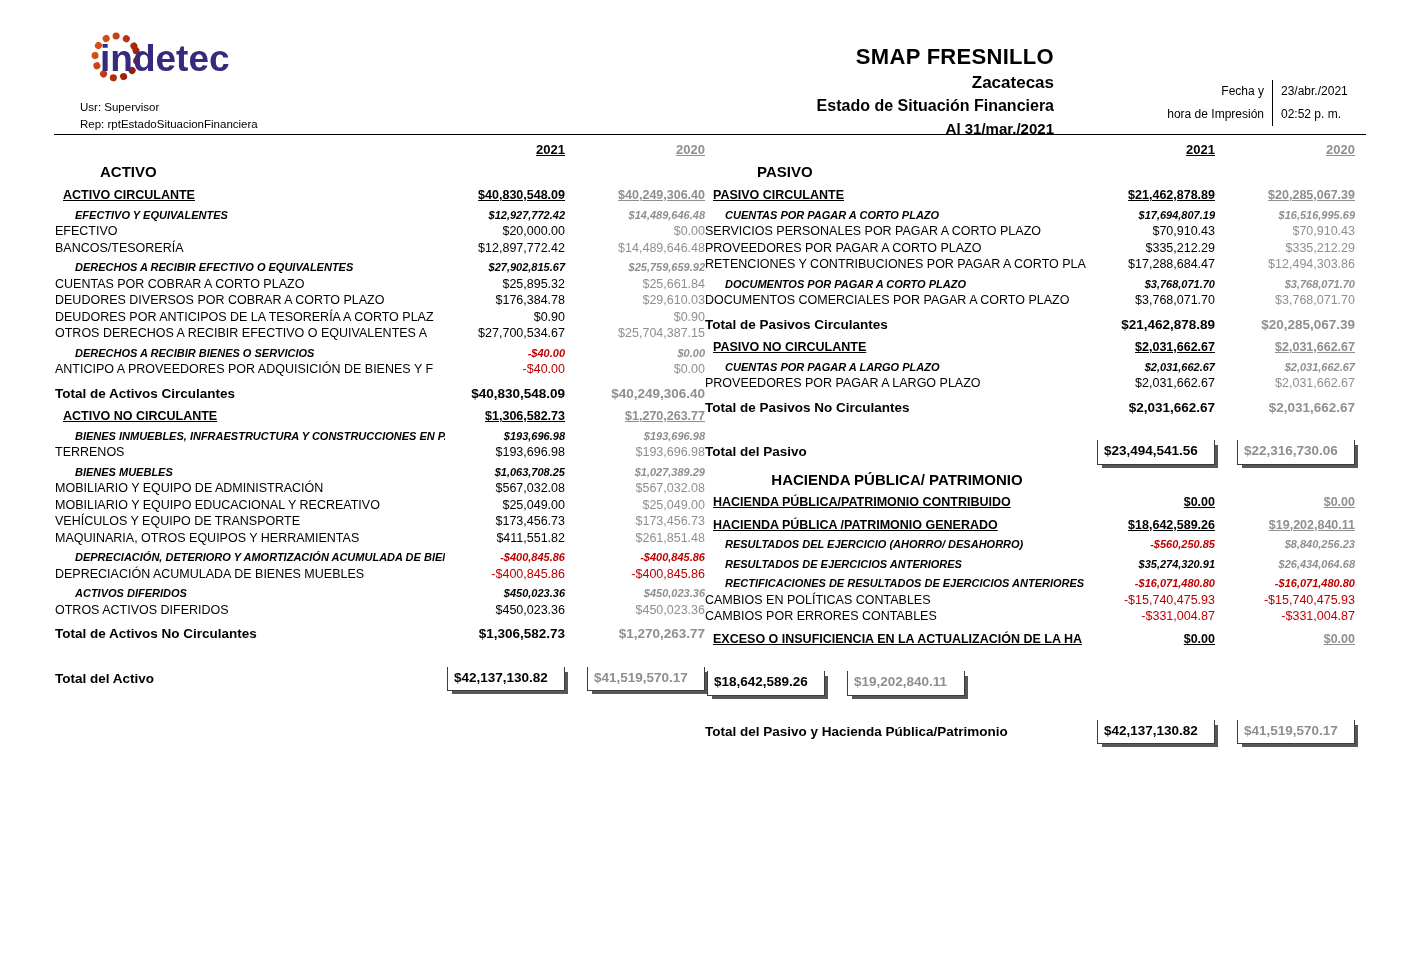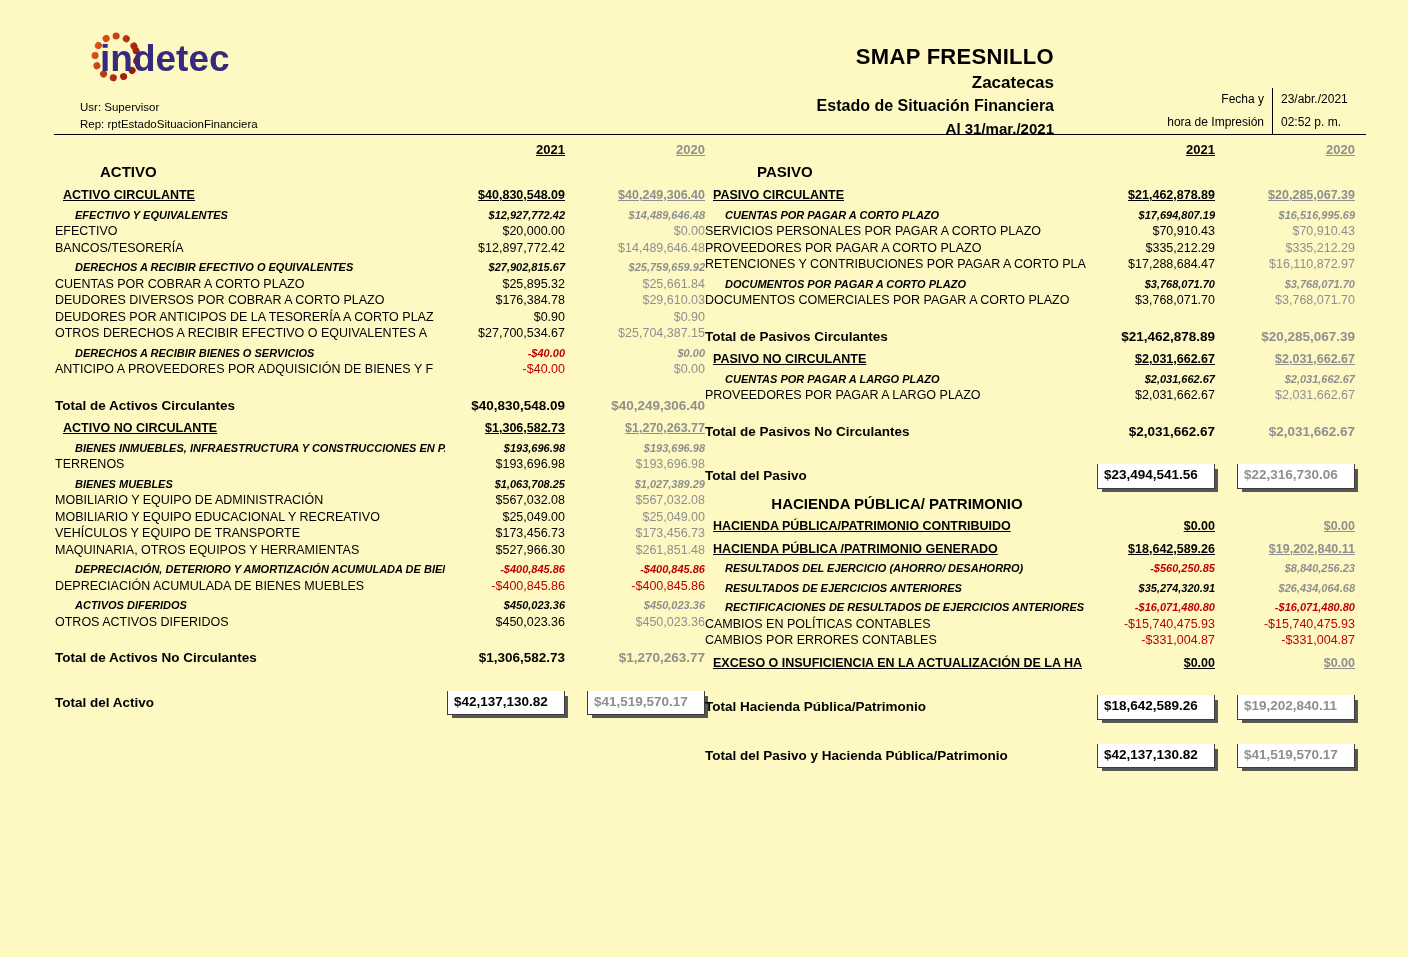--- a/index.html
+++ b/index.html
@@ -1,28 +1,28 @@
 <!DOCTYPE html>
 <html><head>
 <meta charset="utf-8">
 <style>
   * { box-sizing: border-box; }
   html,body { margin:0; padding:0; }
   body { font-family:"Liberation Sans", sans-serif; background:#d9d9d9; }
-  .page { position:relative; width:1408px; height:957px; background:#fef9c3; overflow:hidden; color:#000; margin:0 auto; }
+  .page { position:relative; width:1408px; height:957px; background:#ffffff; overflow:hidden; color:#000; margin:0 auto; }
 
   
   .logo { position:absolute; left:76px; top:26px; }
   .meta { position:absolute; left:80px; top:99px; font-size:11.5px; line-height:17px; }
   .center-head { position:absolute; left:354px; width:700px; top:44px; text-align:right; }
   .ch-title { font-size:22px; font-weight:bold; letter-spacing:.3px; }
   .ch-s1 { font-size:17px; font-weight:bold; margin-top:3px; }
   .ch-s2 { font-size:16px; font-weight:bold; margin-top:4px; }
   .ch-s3 { font-size:15px; font-weight:bold; margin-top:5px; }
-  .right-head { position:absolute; right:44px; top:88px; font-size:12px; }
+  .right-head { position:absolute; right:44px; top:80px; font-size:12px; }
   .rh-row { display:flex; }
   .rh-l { width:128px; text-align:right; padding:4px 8px 5px 0; }
   .rh-v { width:92px; border-left:1.5px solid #000; padding:4px 0 5px 8px; }
   .head-rule { position:absolute; left:54px; right:42px; top:134px; border-top:1.5px solid #000; }
 
   
   .panel { position:absolute; top:141px; width:650px; font-size:12.5px; }
   .panel-left  { left:55px; }
   .panel-right { left:705px; }
   .col-heads { display:flex; font-weight:bold; font-size:13px; margin-bottom:2px; line-height:17px; }
@@ -35,21 +35,21 @@
   .lbl { flex:1; min-width:0; white-space:nowrap; overflow:hidden; padding-right:6px; }
   .v  { width:120px; text-align:right; white-space:nowrap; flex:none; }
   .v2 { width:140px; color:#8f8f8f; }
   .neg { color:#c00000 !important; }
 
   .style-group { font-weight:bold; font-style:italic; font-size:11px; margin-top:3px;align-items:flex-end; }
   .style-group .lbl { padding-left:20px; }
   .style-section { font-weight:bold; margin-top:6px; }
   .style-section .lbl { padding-left:8px; text-decoration:underline; }
   .style-section .v { text-decoration:underline; }
-  .style-total { font-weight:bold; font-size:13.5px; margin-top:20px; margin-bottom:2px; }
+  .style-total { font-weight:bold; font-size:13.5px; margin-top:8px; margin-bottom:2px; }
   .style-grandtotal { font-weight:bold; font-size:13.5px; margin-top:24px; align-items:center; }
   .style-grandtotal .v { overflow:visible; }
   .box { display:inline-block; min-width:118px; text-align:left; padding:3px 5px 4px 6px;
          border:1px solid #3c3c3c; border-top:none; box-shadow:4px 4px 0 -1px #575757; background:#fff; }
   .style-heading2 { font-weight:bold; font-size:15px; margin-top:7px; margin-bottom:2px; }
   .style-heading2 .lbl { text-align:center; }
 </style>
 </head>
 <body>
 
@@ -191,21 +191,21 @@
           <div class="v v1">$25,049.00</div>
           <div class="v v2">$25,049.00</div>
         </div>
         <div class="row style-item">
           <div class="lbl">VEHÍCULOS Y EQUIPO DE TRANSPORTE</div>
           <div class="v v1">$173,456.73</div>
           <div class="v v2">$173,456.73</div>
         </div>
         <div class="row style-item">
           <div class="lbl">MAQUINARIA, OTROS EQUIPOS Y HERRAMIENTAS</div>
-          <div class="v v1">$527,966.30</div>
+          <div class="v v1">$411,551.82</div>
           <div class="v v2">$261,851.48</div>
         </div>
         <div class="row style-group">
           <div class="lbl">DEPRECIACIÓN, DETERIORO Y AMORTIZACIÓN ACUMULADA DE BIEN</div>
           <div class="v v1 neg">-$400,845.86</div>
           <div class="v v2 neg">-$400,845.86</div>
         </div>
         <div class="row style-item">
           <div class="lbl">DEPRECIACIÓN ACUMULADA DE BIENES MUEBLES</div>
           <div class="v v1 neg">-$400,845.86</div>
@@ -258,21 +258,21 @@
           <div class="v v2">$70,910.43</div>
         </div>
         <div class="row style-item">
           <div class="lbl">PROVEEDORES POR PAGAR A CORTO PLAZO</div>
           <div class="v v1">$335,212.29</div>
           <div class="v v2">$335,212.29</div>
         </div>
         <div class="row style-item">
           <div class="lbl">RETENCIONES Y CONTRIBUCIONES POR PAGAR A CORTO PLA</div>
           <div class="v v1">$17,288,684.47</div>
-          <div class="v v2">$16,110,872.97</div>
+          <div class="v v2">$12,494,303.86</div>
         </div>
         <div class="row style-group">
           <div class="lbl">DOCUMENTOS POR PAGAR A CORTO PLAZO</div>
           <div class="v v1">$3,768,071.70</div>
           <div class="v v2">$3,768,071.70</div>
         </div>
         <div class="row style-item">
           <div class="lbl">DOCUMENTOS COMERCIALES POR PAGAR A CORTO PLAZO</div>
           <div class="v v1">$3,768,071.70</div>
           <div class="v v2">$3,768,071.70</div>
@@ -346,21 +346,20 @@
           <div class="lbl">CAMBIOS POR ERRORES CONTABLES</div>
           <div class="v v1 neg">-$331,004.87</div>
           <div class="v v2 neg">-$331,004.87</div>
         </div>
         <div class="row style-section">
           <div class="lbl">EXCESO O INSUFICIENCIA EN LA ACTUALIZACIÓN DE LA HA</div>
           <div class="v v1">$0.00</div>
           <div class="v v2">$0.00</div>
         </div>
         <div class="row style-grandtotal">
-          <div class="lbl">Total Hacienda Pública/Patrimonio</div>
           <div class="v v1"><span class="box">$18,642,589.26</span></div>
           <div class="v v2"><span class="box">$19,202,840.11</span></div>
         </div>
         <div class="row style-grandtotal">
           <div class="lbl">Total del Pasivo y Hacienda Pública/Patrimonio</div>
           <div class="v v1"><span class="box">$42,137,130.82</span></div>
           <div class="v v2"><span class="box">$41,519,570.17</span></div>
         </div>
       </div>
   </section>

